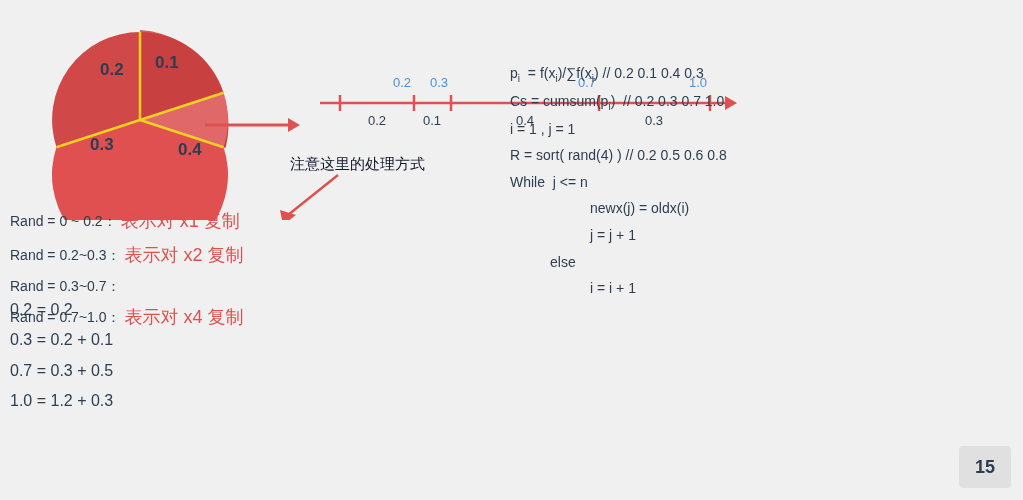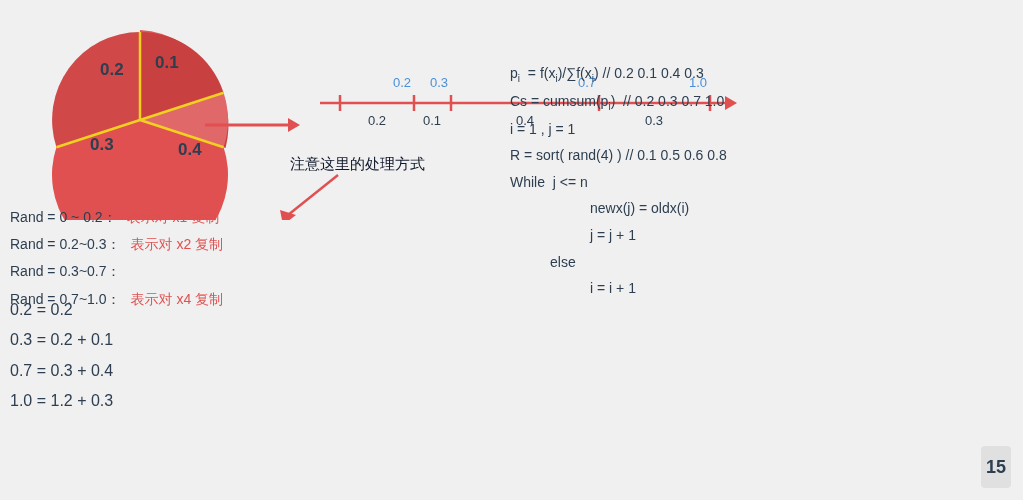--- a/index.html
+++ b/index.html
@@ -54,22 +54,22 @@
       display: flex;
       align-items: center;
       margin-bottom: 2px;
     }
     .rand-labels .label-row .range {
       color: #2c3e50;
       font-size: 14px;
     }
     .rand-labels .label-row .desc {
       color: #e05050;
-      font-size: 14px;
-      margin-left: 10px;
+      font-size: 18px;
+      margin-left: 4px;
     }
 
     .cumsum-block {
       position: absolute;
       top: 295px;
       left: 10px;
       font-size: 16px;
       color: #2c3e50;
       line-height: 1.9;
     }
@@ -91,21 +91,21 @@
     }
     .code-block .indent2 {
       padding-left: 80px;
     }
 
     
     .page-badge {
       position: absolute;
       bottom: 12px;
       right: 12px;
-      width: 30px;
+      width: 52px;
       height: 42px;
       background: #e0e0e0;
       border-radius: 4px;
       display: flex;
       align-items: center;
       justify-content: center;
       font-size: 18px;
       font-weight: bold;
       color: #2c3e50;
     }
@@ -207,32 +207,32 @@
       </div>
       <div class="label-row">
         <span class="range">Rand = 0.7~1.0：</span>
         <span class="desc">表示对 x4 复制</span>
       </div>
     </div>
 
     <div class="cumsum-block">
       <div>0.2 = 0.2</div>
       <div>0.3 = 0.2 + 0.1</div>
-      <div>0.7 = 0.3 + 0.4</div>
+      <div>0.7 = 0.3 + 0.5</div>
       <div>1.0 = 1.2 + 0.3</div>
     </div>
 
   </div>
 
   <div class="right-panel">
     <div class="code-block">
       <div class="line">p<sub>i</sub>  = f(x<sub>i</sub>)/∑f(x<sub>i</sub>) // 0.2 0.1 0.4 0.3</div>
       <div class="line">Cs = cumsum(p<sub>i</sub>)  // 0.2 0.3 0.7 1.0</div>
       <div class="line">i = 1 , j = 1</div>
-      <div class="line">R = sort( rand(4) ) // 0.1 0.5 0.6 0.8</div>
+      <div class="line">R = sort( rand(4) ) // 0.2 0.5 0.6 0.8</div>
       <div class="line">While  j &lt;= n</div>
       <div class="line indent2">newx(j) = oldx(i)</div>
       <div class="line indent2">j = j + 1</div>
       <div class="line indent1">else</div>
       <div class="line indent2">i = i + 1</div>
     </div>
   </div>
 
   <div class="page-badge">
     <span>15</span>

